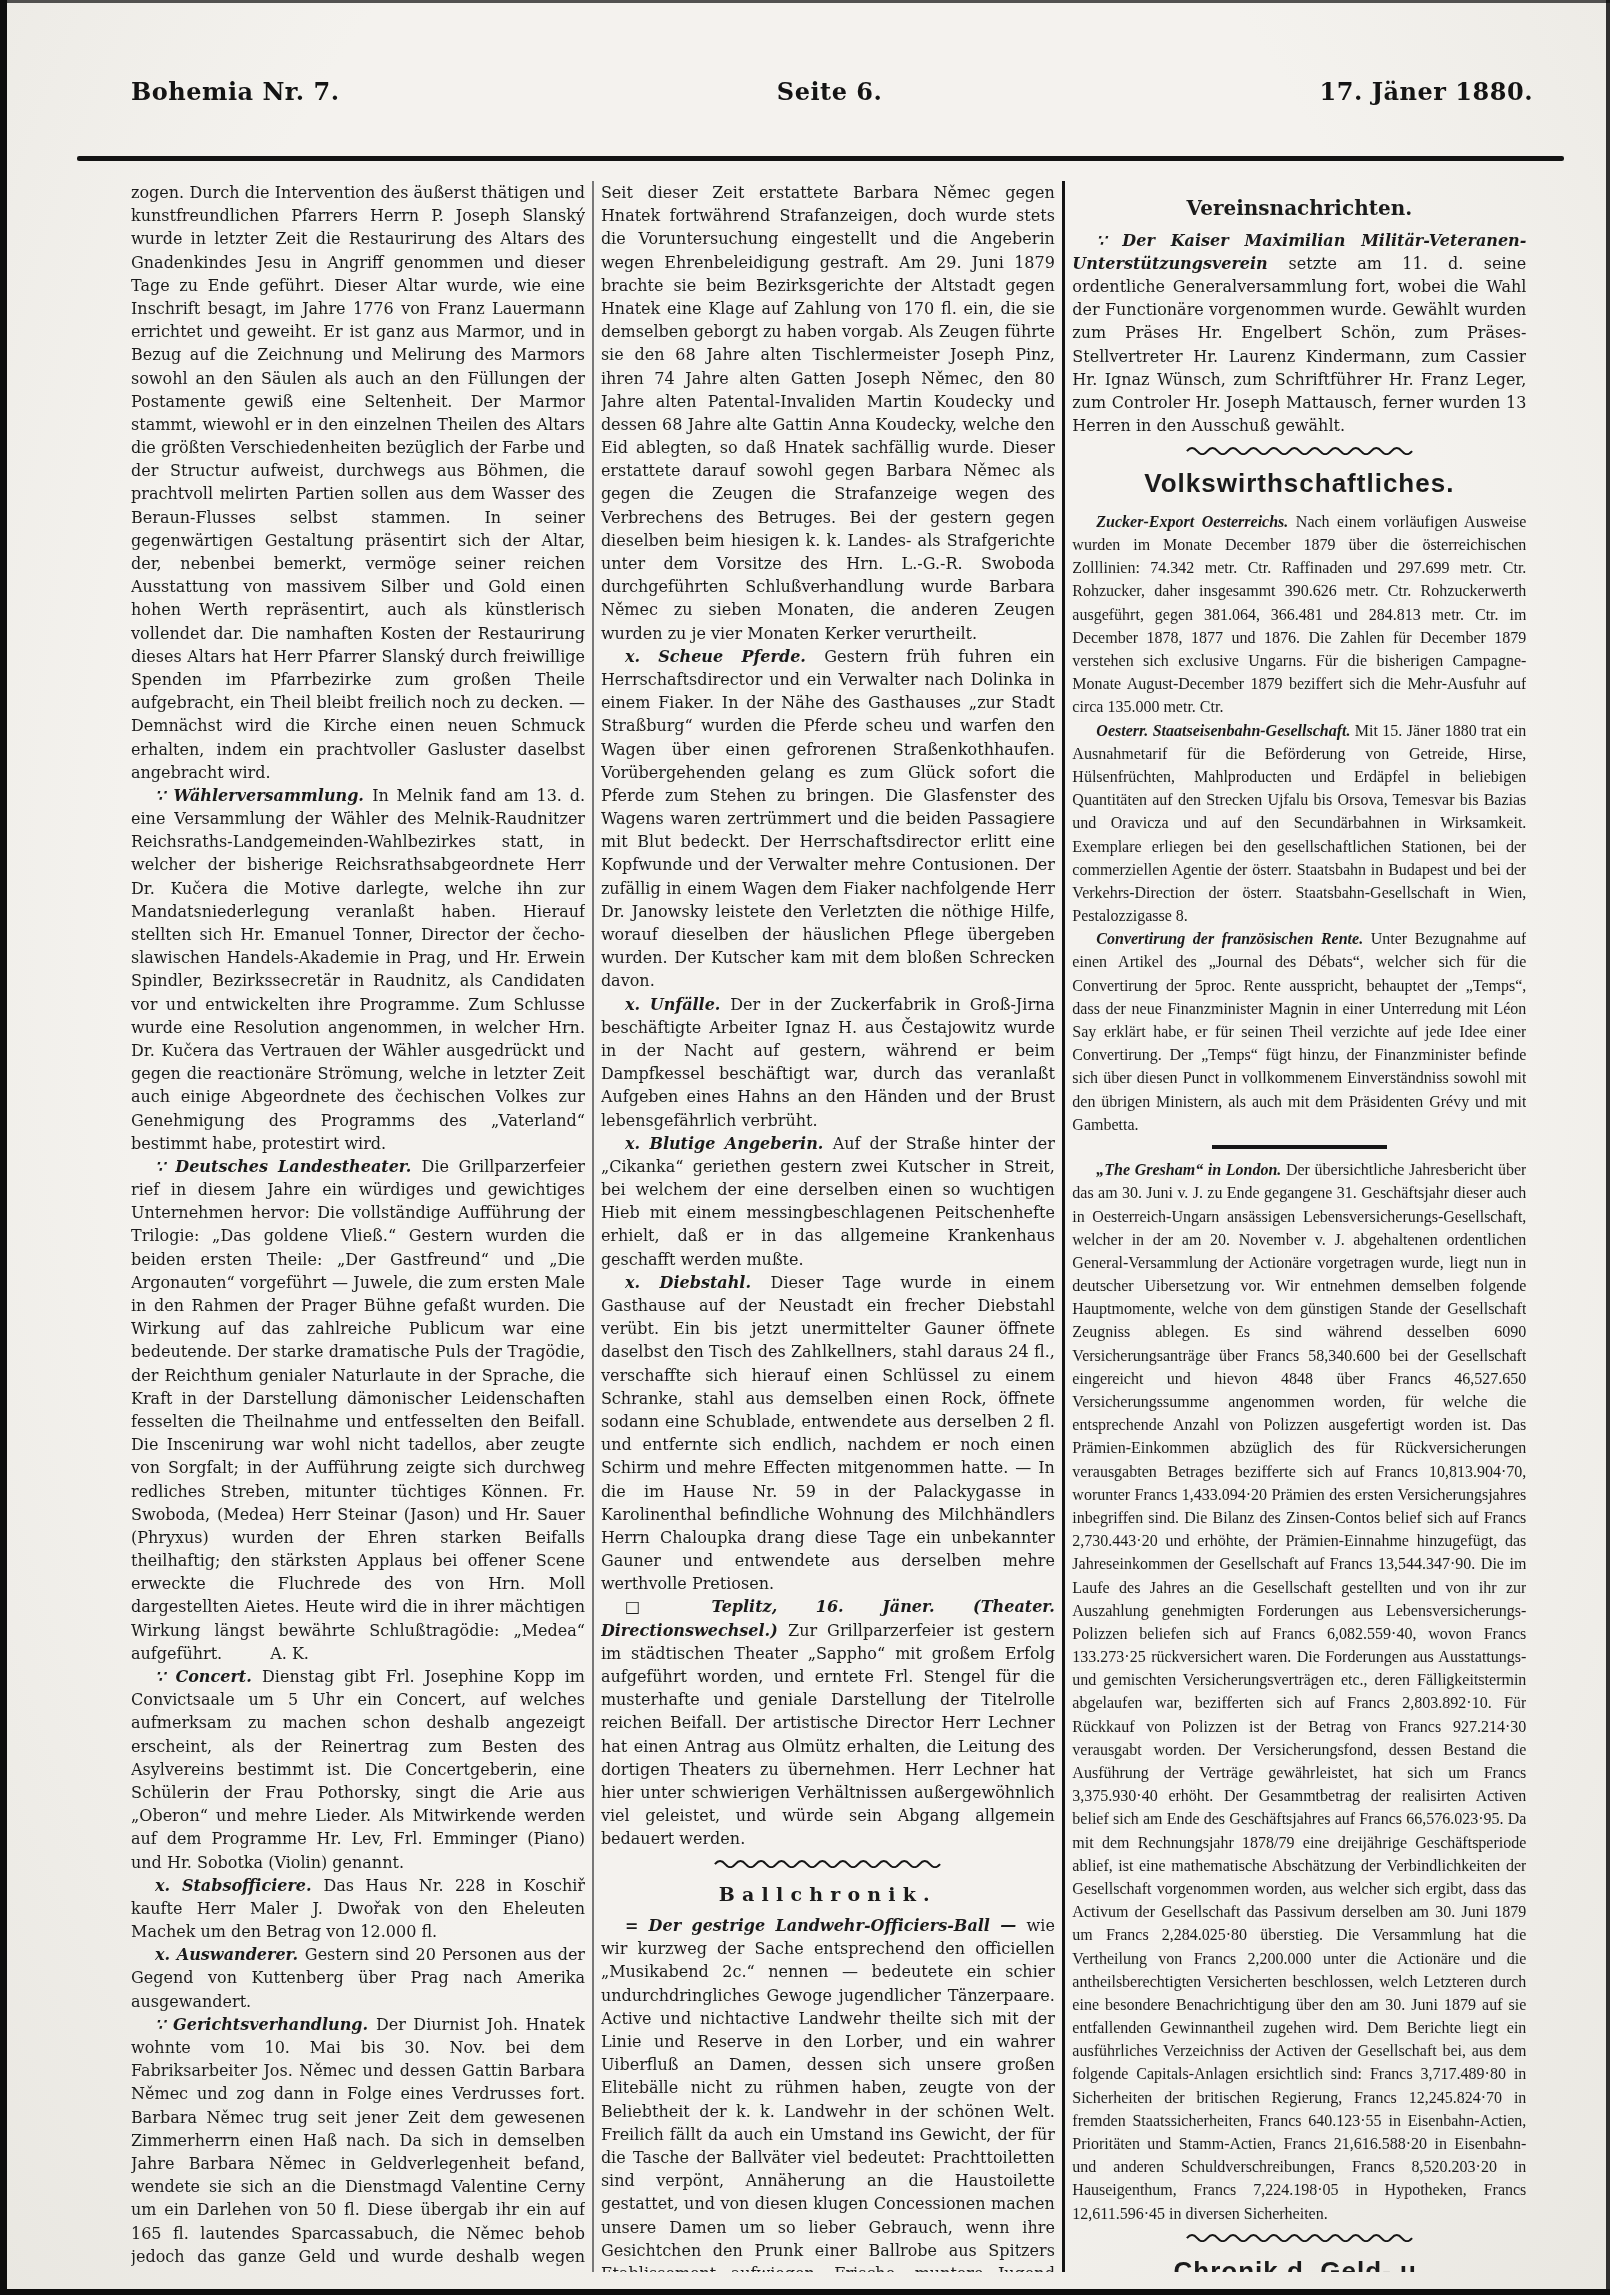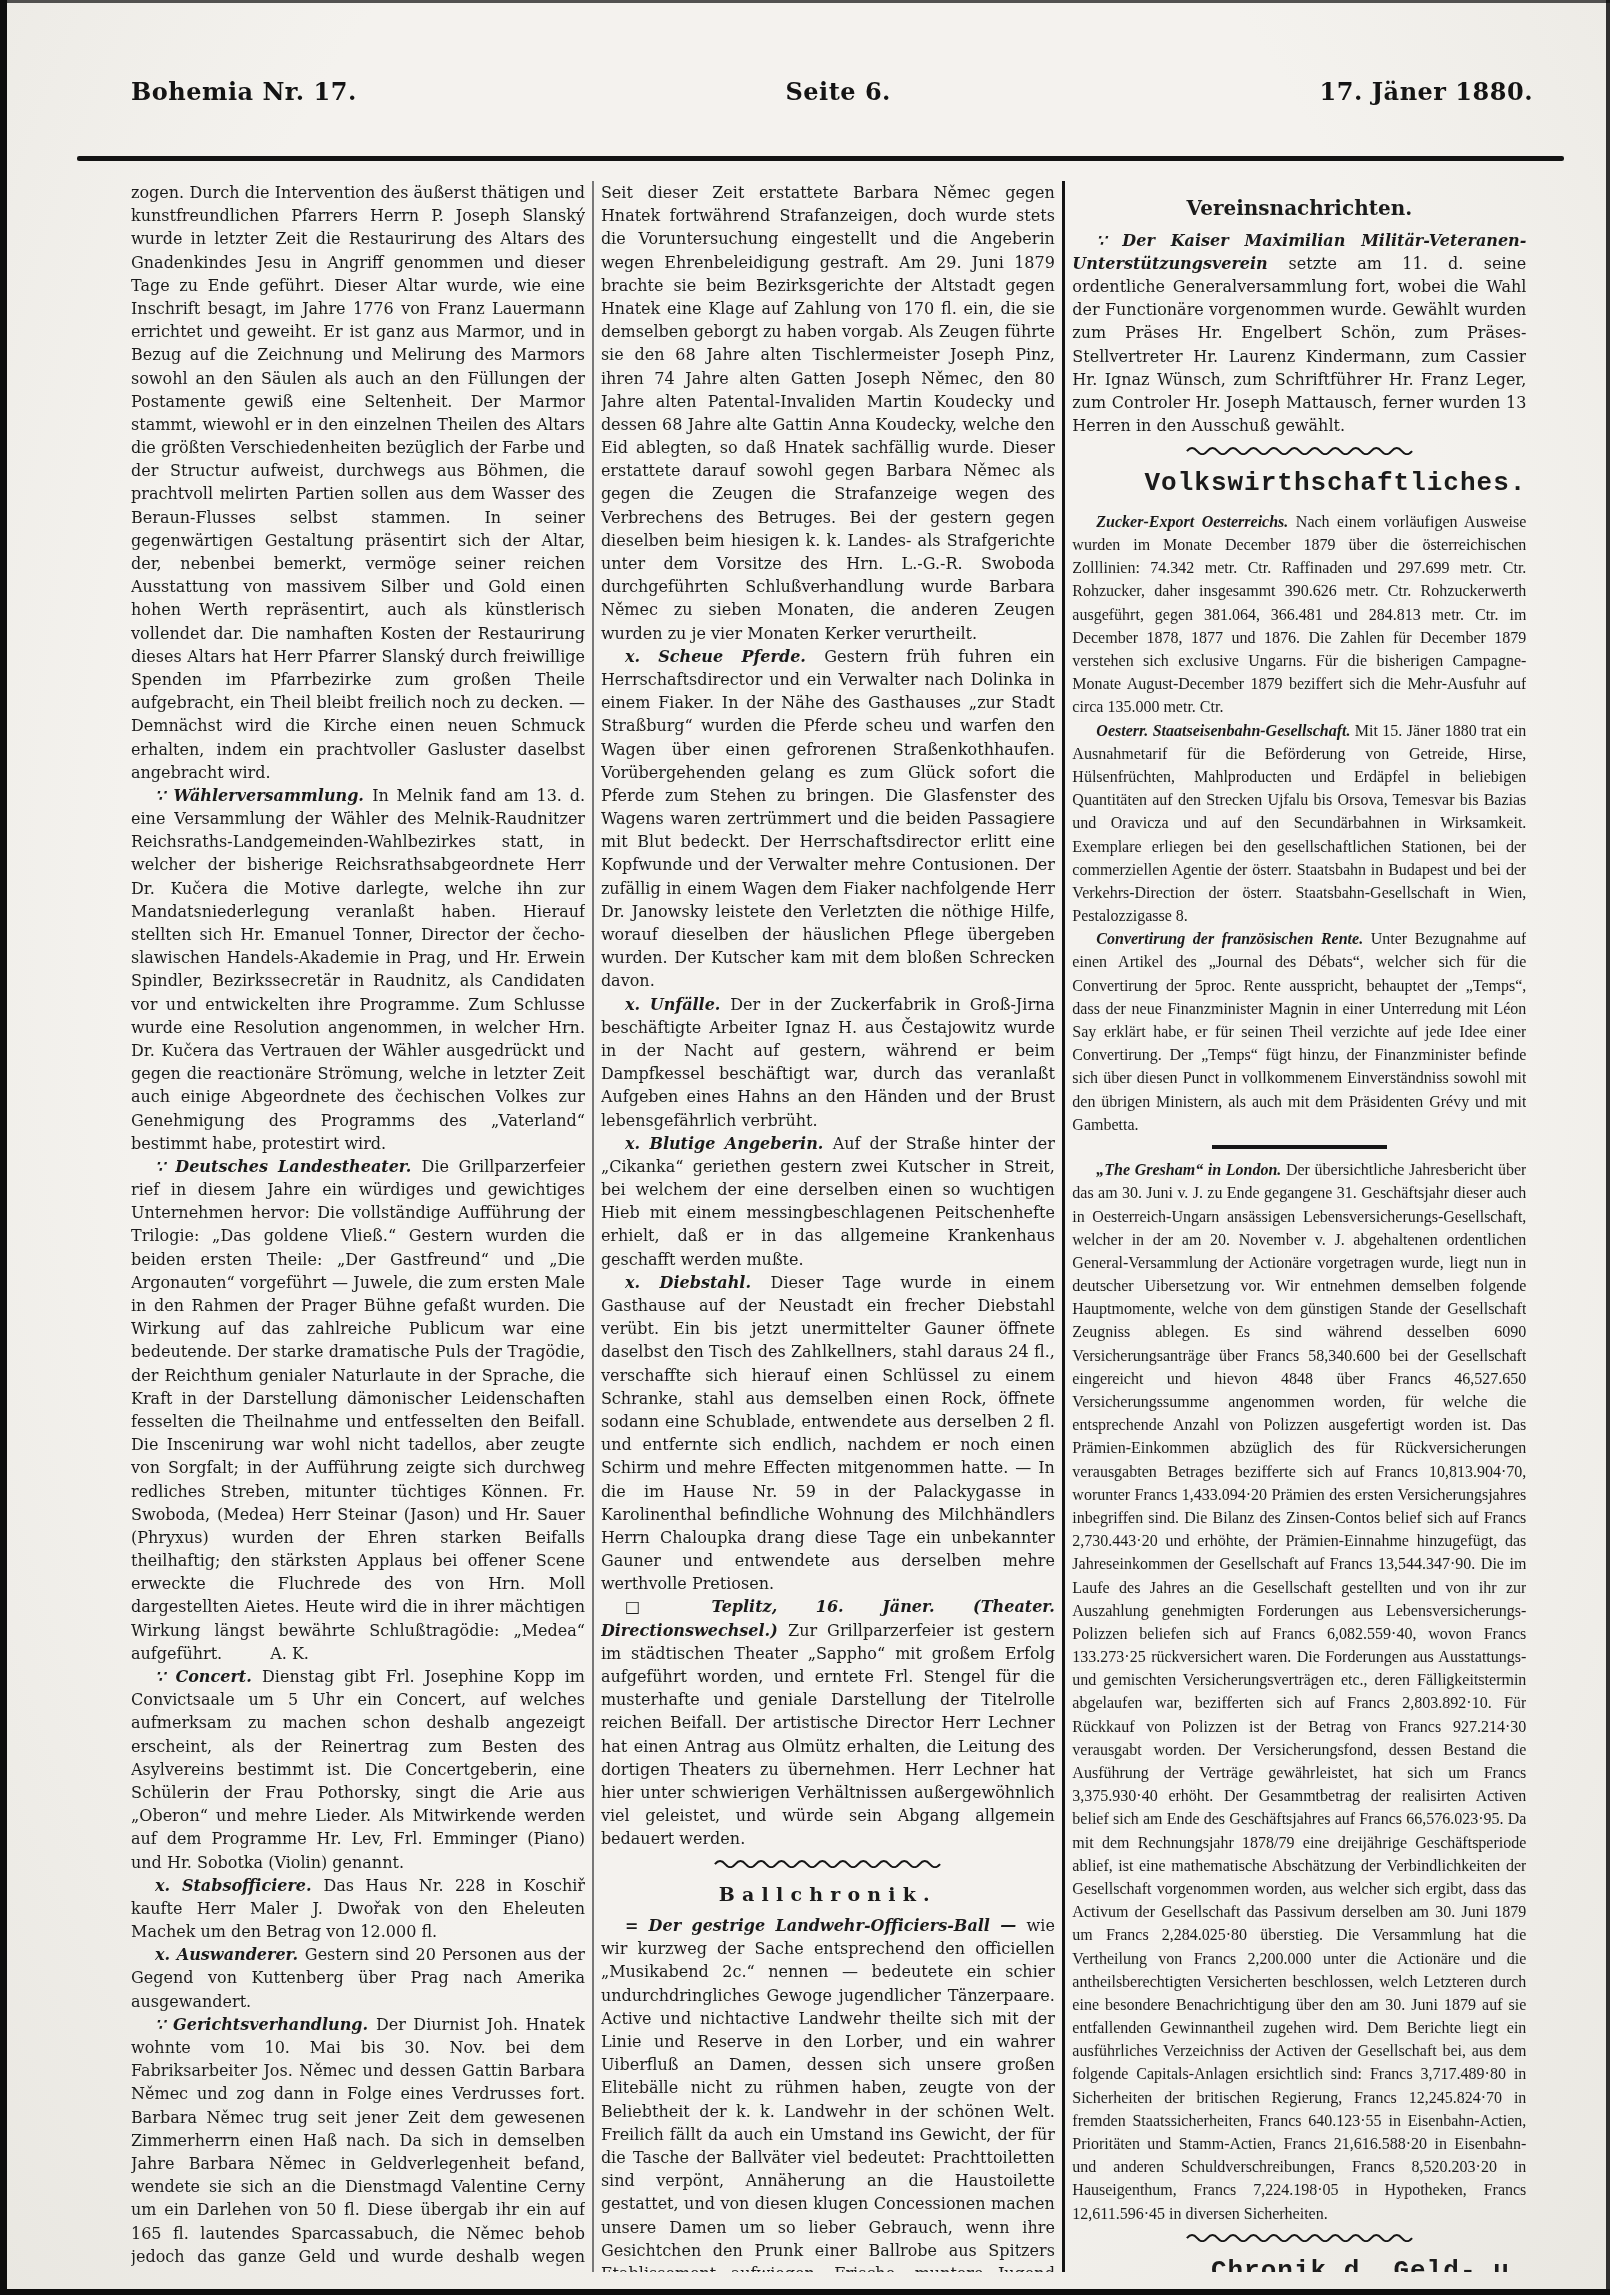--- a/index.html
+++ b/index.html
@@ -40,38 +40,38 @@
   .colrule{width:1.5px;background:#777;margin:0 7.2px;}
   .colrule.strong{width:3.1px;background:#141414;}
 
   .para{margin:0;text-indent:24px;}
   .para.noindent{text-indent:0;}
   .para .lead{font-weight:bold;font-style:italic;}
   .para.a{font-family:"Liberation Serif", serif;}
 
   .heading{margin:13.4px 0 5.2px 0;text-align:center;font-weight:bold;text-indent:0;}
   .heading.fraktur{font-size:20px;}
-  .heading.antiqua{font-family:Liberation Mono, monospace;font-size:26px;letter-spacing:1px;margin:10.3px 0 7.2px 0;text-align:right;}
+  .heading.antiqua{font-family:Liberation Sans, sans-serif;font-size:26px;letter-spacing:1px;margin:10.3px 0 7.2px 0;}
   .heading.fraktur-spaced{font-size:19px;letter-spacing:7.2px;}
 
   .divider{margin:9.3px auto 9.3px auto;text-indent:0;display:flex;justify-content:center;}
   .divider.line div{width:175px;height:3.6px;background:#161616;}
   .divider.wavy svg{display:block;}
 </style>
 </head>
 <body>
 
 <div id="page">
   <div class="edge top"></div>
   <div class="edge left"></div>
   <div class="edge right"></div>
   <div class="edge bottom"></div>
 
   <div class="header-row">
-    <span>Bohemia Nr. 17.</span>
+    <span>Bohemia Nr. 7.</span>
     <span>Seite 6.</span>
     <span>17. Jäner 1880.</span>
   </div>
   <div class="main-rule"></div>
 
   <div class="columns">
     <div class="col">
         <p class="para f noindent"><span>zogen. Durch die Intervention des äußerst thätigen und kunstfreundlichen Pfarrers Herrn P. Joseph Slanský wurde in letzter Zeit die Restaurirung des Altars des Gnadenkindes Jesu in Angriff genommen und dieser Tage zu Ende geführt. Dieser Altar wurde, wie eine Inschrift besagt, im Jahre 1776 von Franz Lauermann errichtet und geweiht. Er ist ganz aus Marmor, und in Bezug auf die Zeichnung und Melirung des Marmors sowohl an den Säulen als auch an den Füllungen der Postamente gewiß eine Seltenheit. Der Marmor stammt, wiewohl er in den einzelnen Theilen des Altars die größten Verschiedenheiten bezüglich der Farbe und der Structur aufweist, durchwegs aus Böhmen, die prachtvoll melirten Partien sollen aus dem Wasser des Beraun-Flusses selbst stammen. In seiner gegenwärtigen Gestaltung präsentirt sich der Altar, der, nebenbei bemerkt, vermöge seiner reichen Ausstattung von massivem Silber und Gold einen hohen Werth repräsentirt, auch als künstlerisch vollendet dar. Die namhaften Kosten der Restaurirung dieses Altars hat Herr Pfarrer Slanský durch freiwillige Spenden im Pfarrbezirke zum großen Theile aufgebracht, ein Theil bleibt freilich noch zu decken. — Demnächst wird die Kirche einen neuen Schmuck erhalten, indem ein prachtvoller Gasluster daselbst angebracht wird.</span></p>
         <p class="para f"><span class="lead">∵ Wählerversammlung. </span><span>In Melnik fand am 13. d. eine Versammlung der Wähler des Melnik-Raudnitzer Reichsraths-Landgemeinden-Wahlbezirkes statt, in welcher der bisherige Reichsrathsabgeordnete Herr Dr. Kučera die Motive darlegte, welche ihn zur Mandatsniederlegung veranlaßt haben. Hierauf stellten sich Hr. Emanuel Tonner, Director der čecho-slawischen Handels-Akademie in Prag, und Hr. Erwein Spindler, Bezirkssecretär in Raudnitz, als Candidaten vor und entwickelten ihre Programme. Zum Schlusse wurde eine Resolution angenommen, in welcher Hrn. Dr. Kučera das Vertrauen der Wähler ausgedrückt und gegen die reactionäre Strömung, welche in letzter Zeit auch einige Abgeordnete des čechischen Volkes zur Genehmigung des Programms des „Vaterland“ bestimmt habe, protestirt wird.</span></p>
         <p class="para f"><span class="lead">∵ Deutsches Landestheater. </span><span>Die Grillparzerfeier rief in diesem Jahre ein würdiges und gewichtiges Unternehmen hervor: Die vollständige Aufführung der Trilogie: „Das goldene Vließ.“ Gestern wurden die beiden ersten Theile: „Der Gastfreund“ und „Die Argonauten“ vorgeführt — Juwele, die zum ersten Male in den Rahmen der Prager Bühne gefaßt wurden. Die Wirkung auf das zahlreiche Publicum war eine bedeutende. Der starke dramatische Puls der Tragödie, der Reichthum genialer Naturlaute in der Sprache, die Kraft in der Darstellung dämonischer Leidenschaften fesselten die Theilnahme und entfesselten den Beifall. Die Inscenirung war wohl nicht tadellos, aber zeugte von Sorgfalt; in der Aufführung zeigte sich durchweg redliches Streben, mitunter tüchtiges Können. Fr. Swoboda, (Medea) Herr Steinar (Jason) und Hr. Sauer (Phryxus) wurden der Ehren starken Beifalls theilhaftig; den stärksten Applaus bei offener Scene erweckte die Fluchrede des von Hrn. Moll dargestellten Aietes. Heute wird die in ihrer mächtigen Wirkung längst bewährte Schlußtragödie: „Medea“ aufgeführt.   A. K.</span></p>

